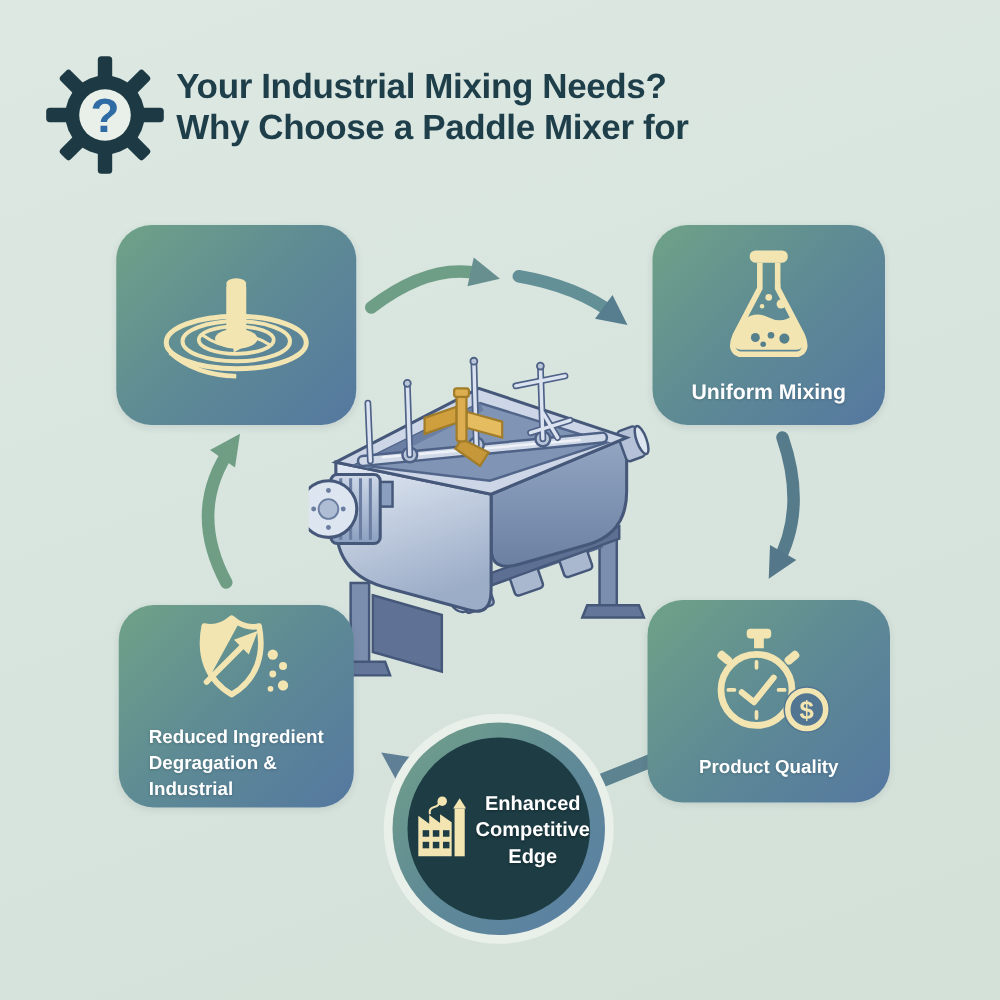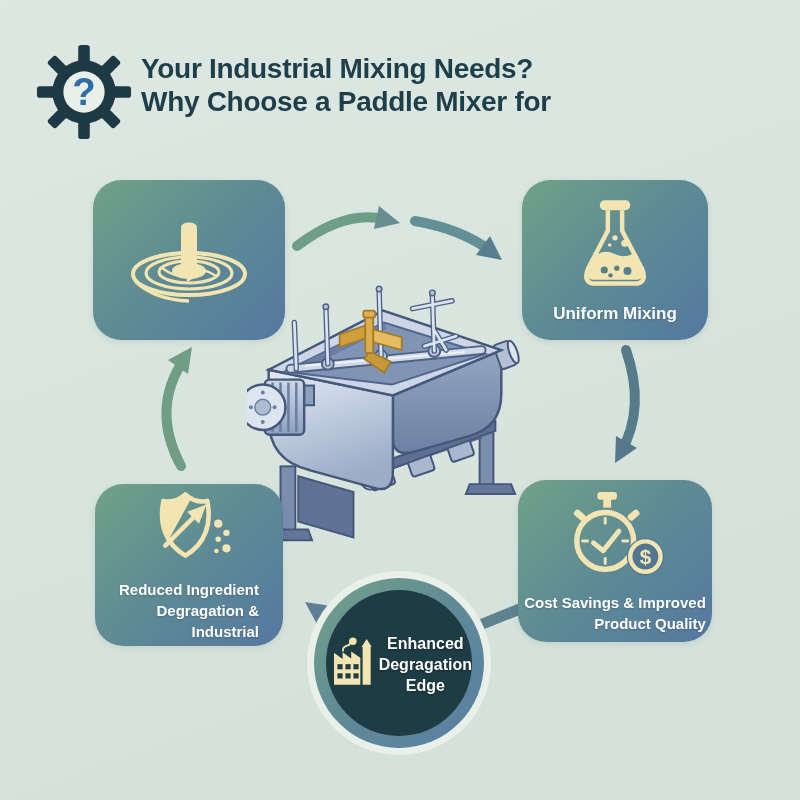--- a/index.html
+++ b/index.html
@@ -20,21 +20,21 @@
     position:absolute;border-radius:28px;z-index:5;
     background:linear-gradient(135deg,#6fa287 0%,#5e8b94 48%,#5578a0 100%);
     display:flex;flex-direction:column;align-items:center;justify-content:center;
     box-shadow:0 2px 6px rgba(40,60,70,.10);
   }
   .bbox-agitation{left:93px;top:180px;width:192px;height:160px;}
   .bbox-uniform{left:522px;top:180px;width:186px;height:160px;}
   .bbox-reduced{left:95px;top:484px;width:188px;height:162px;}
   .bbox-cost{left:518px;top:480px;width:194px;height:162px;}
   .blabel{
-    color:#fff;font-weight:bold;text-align:right;line-height:22px;
+    color:#fff;font-weight:bold;text-align:left;line-height:22px;
     text-shadow:0 1px 2px rgba(20,40,50,.25);
   }
   .blabel-uniform{font-size:17px;margin-top:8px;}
   .blabel-sm{font-size:15px;line-height:21px;margin-top:6px;}
   
   .edge-outer{
     position:absolute;left:307px;top:571px;width:184px;height:184px;border-radius:50%;
     background:#e9f0ea;display:flex;align-items:center;justify-content:center;z-index:6;
   }
   .edge-ring{
@@ -277,21 +277,20 @@
           <line x1="46" y1="72" x2="46" y2="77"></line>
         <line x1="23" y1="54" x2="28" y2="54"></line>
           <line x1="64" y1="54" x2="69" y2="54"></line>
       </g>
       <path d="M 34 56 L 44 64 L 60 44" fill="none" stroke="#f3e5b1" stroke-width="5" stroke-linecap="round" stroke-linejoin="round"></path>
       <circle cx="87" cy="70" r="19" fill="#527691"></circle>
       <circle cx="87" cy="70" r="15.5" fill="none" stroke="#f3e5b1" stroke-width="4.5"></circle>
       <text x="87" y="78" font-size="21" fill="#f3e5b1" text-anchor="middle">$</text>
     </svg>
     <div class="blabel blabel-sm">
-      <div>Cost Savings &amp; Improved</div>
       <div>Product Quality</div>
     </div>
   </div>
 
   <div class="edge-outer">
     <div class="edge-ring">
       <div class="edge-inner">
         <svg width="60" height="58" viewBox="0 0 92 100">
           <circle cx="47" cy="12" r="6.5" fill="#f3e5b1"></circle>
           <path d="M 30 30 Q 28 22 36 20 Q 44 18 42 12" fill="none" stroke="#f3e5b1" stroke-width="3"></path>
@@ -302,20 +301,20 @@
             <rect x="20" y="52" width="9" height="9"></rect>
               <rect x="34" y="52" width="9" height="9"></rect>
             <rect x="48" y="52" width="9" height="9"></rect>
               <rect x="20" y="68" width="9" height="9"></rect>
             <rect x="34" y="68" width="9" height="9"></rect>
               <rect x="48" y="68" width="9" height="9"></rect>
           </g>
         </svg>
         <div class="edge-label">
           <div>Enhanced</div>
-          <div>Degragation</div>
+          <div>Competitive</div>
           <div>Edge</div>
         </div>
       </div>
     </div>
   </div>
 
 </div>
 
 </body></html>

